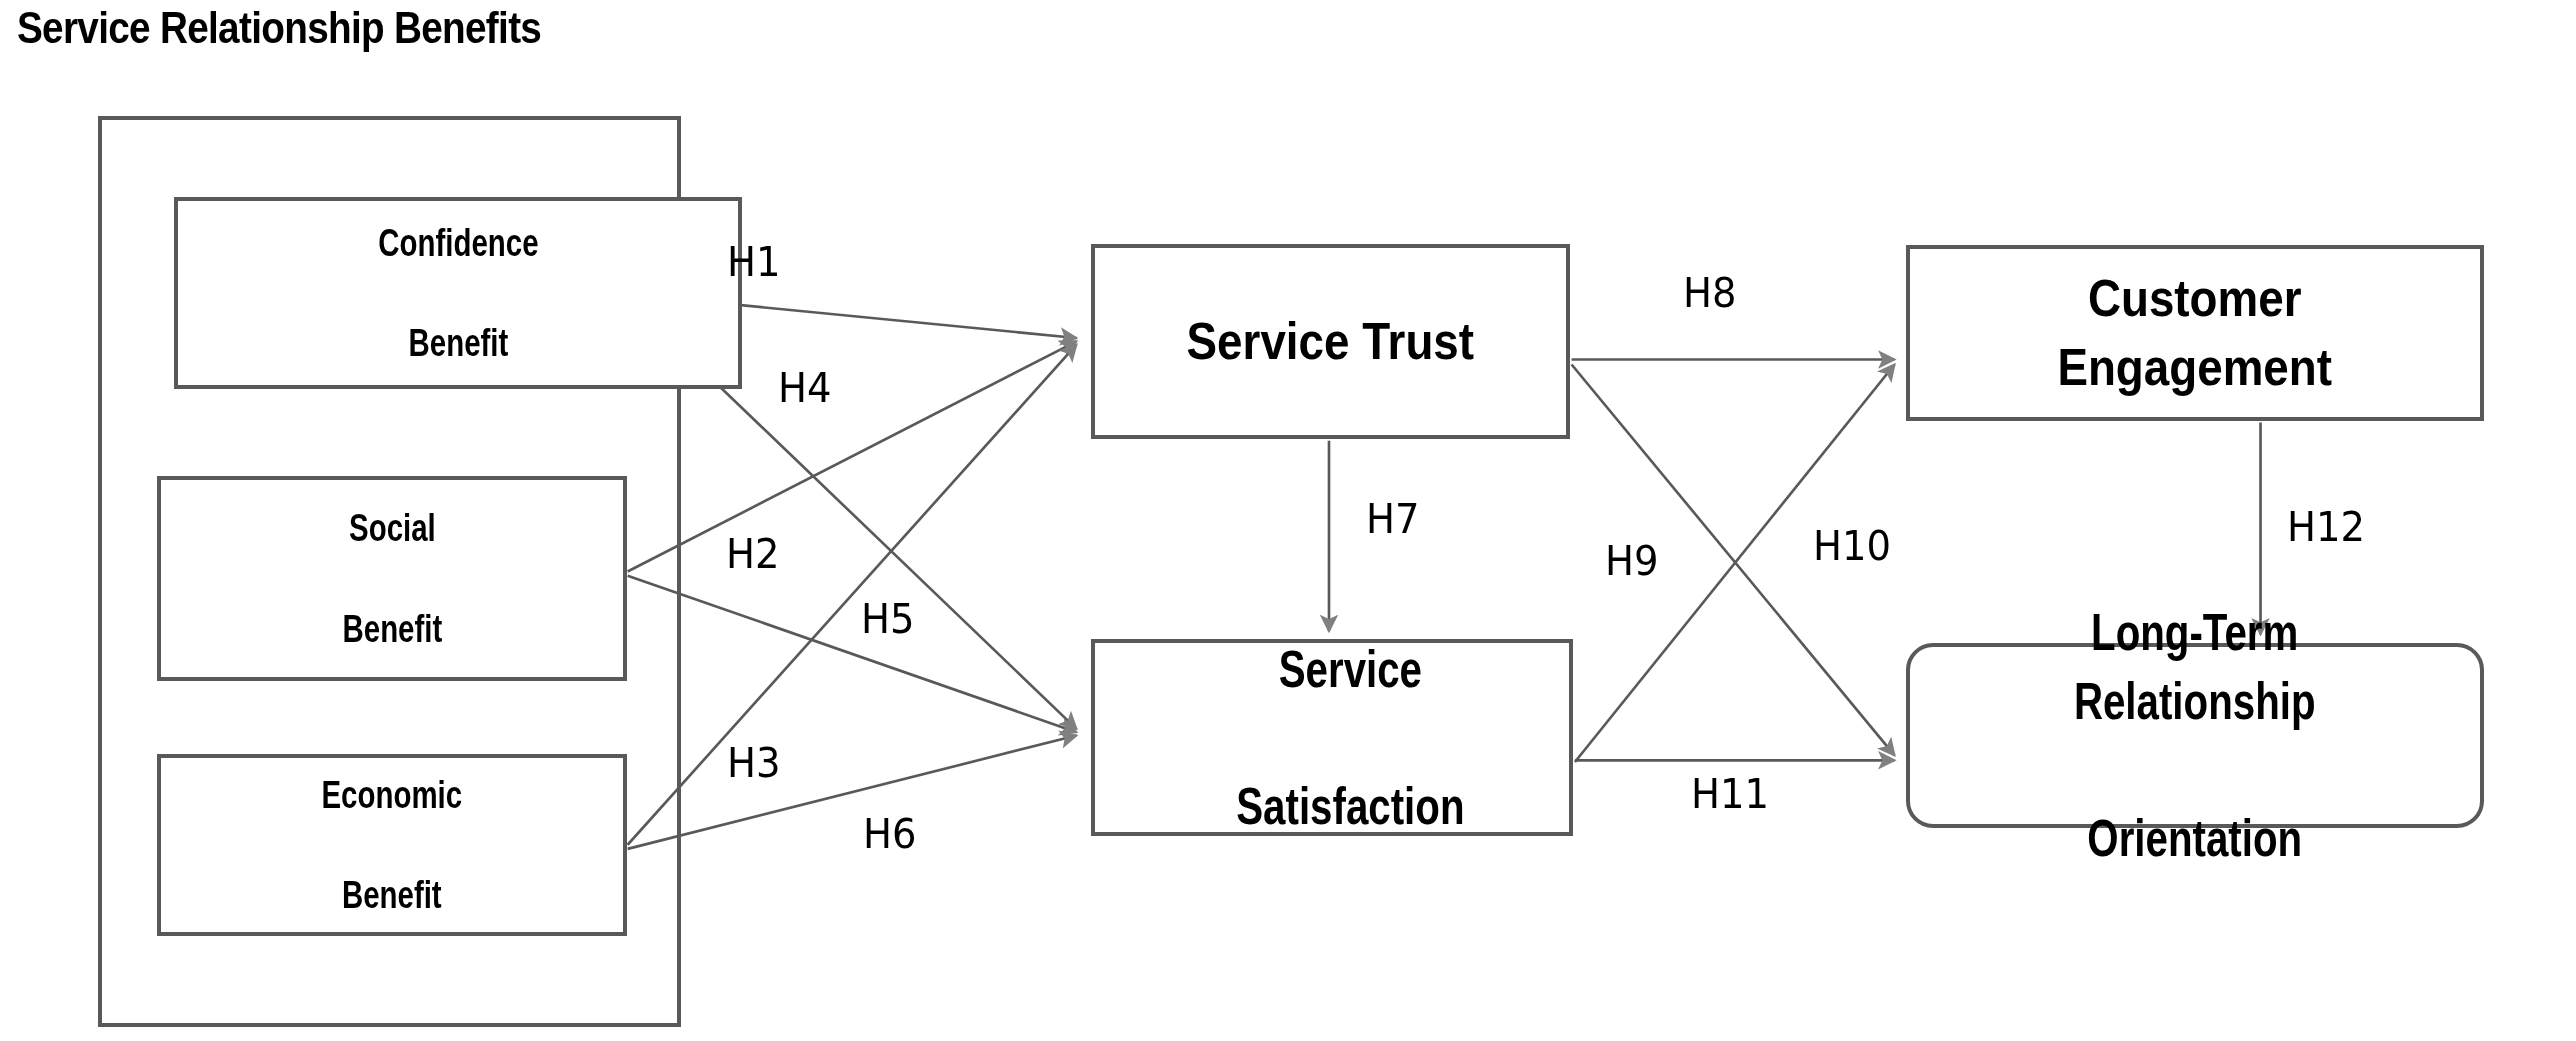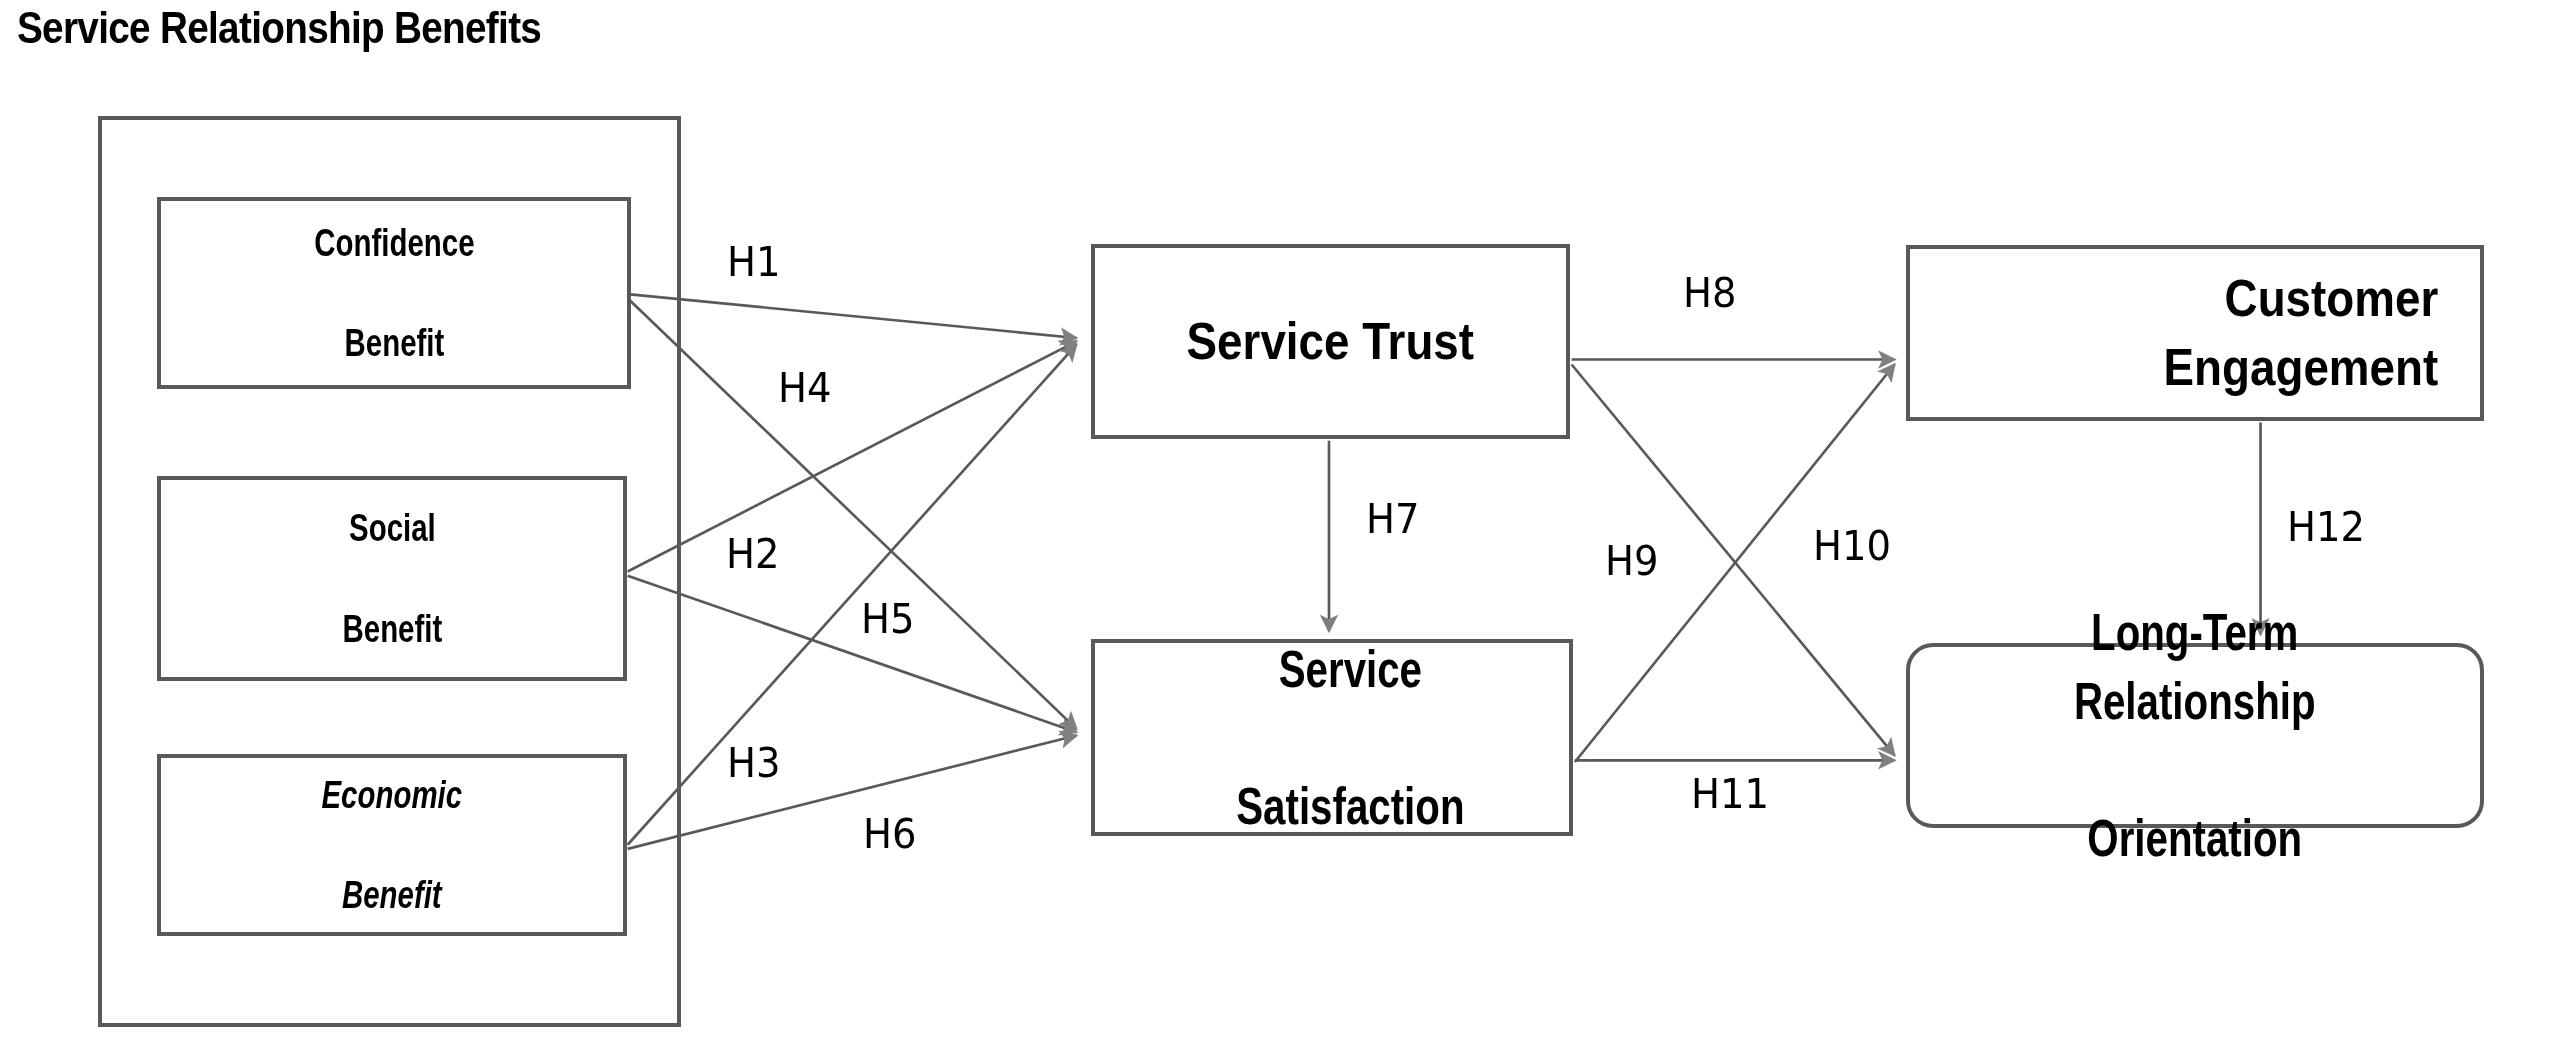--- a/index.html
+++ b/index.html
@@ -24,26 +24,26 @@
   }
   .node span{display:block;transform:scaleX(0.88);}
   .node.big{font-size:52px;}
   .node.mid{font-size:38px;}
 
   #group-box{
     position:absolute;left:98px;top:116px;width:583px;height:911px;
     box-sizing:border-box;border:4.1px solid #595959;background:transparent;z-index:1;
   }
 
-  #n-confidence{left:157px;top:197px;width:474px;height:192px;}
+  #n-confidence{left:174px;top:197px;width:568px;height:192px;}
   #n-social    {left:157px;top:476px;width:470px;height:205px;}
-  #n-economic  {left:157px;top:754px;width:470px;height:182px;font-style:italic;}
+  #n-economic  {left:157px;top:754px;width:470px;height:182px;}
   #n-trust     {left:1091px;top:244px;width:479px;height:195px;}
   #n-satisfaction{left:1091px;top:639px;width:482px;height:197px;padding-left:45px;}
-  #n-engagement{left:1906px;top:245px;width:578px;height:176px;text-align:right;}
+  #n-engagement{left:1906px;top:245px;width:578px;height:176px;}
   #n-longterm  {left:1906px;top:643px;width:578px;height:185px;border-radius:27px;}
 
   .hlabel{
     position:absolute;font-size:41px;color:#000;font-weight:normal;
     white-space:nowrap;z-index:4;
     font-family:"DejaVu Sans",sans-serif;
     transform:scaleX(0.94);transform-origin:left top;
   }
 </style>
 </head>

